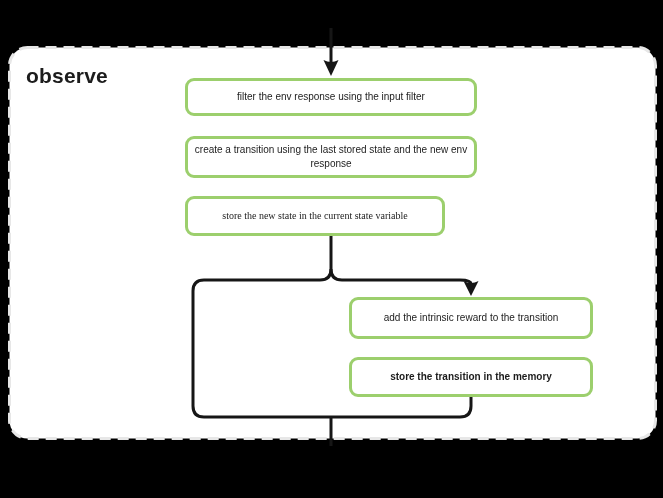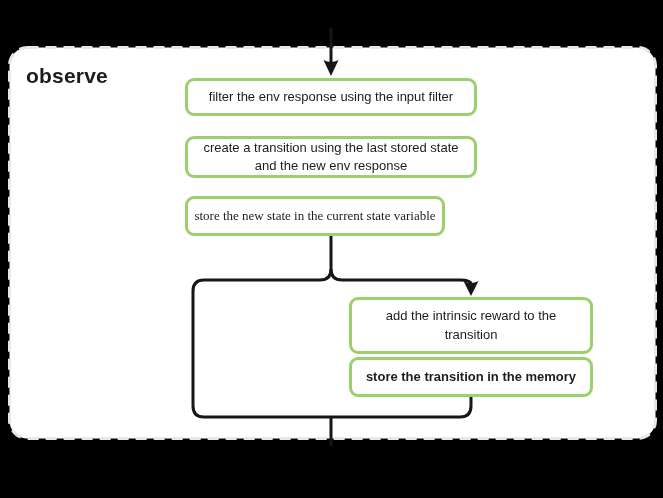--- a/index.html
+++ b/index.html
@@ -44,28 +44,28 @@
   }
   .node {
     position: absolute;
     background: var(--node-fill);
     border: 3px solid var(--node-border);
     border-radius: 9px;
     display: flex;
     align-items: center;
     justify-content: center;
     text-align: center;
-    font-size: 13px;
+    font-size: 10px;
     line-height: 1.4;
     padding: 0 6px;
   }
   .node-1 { left: 185px; top: 78px;  width: 292px; height: 38px; }
   .node-2 { left: 185px; top: 136px; width: 292px; height: 42px; }
   .node-3 { left: 185px; top: 196px; width: 260px; height: 40px; font-family: Liberation Serif, serif; }
-  .node-4 { left: 349px; top: 297px; width: 244px; height: 57px; }
+  .node-4 { left: 349px; top: 297px; width: 244px; height: 42px; }
   .node-5 { left: 349px; top: 357px; width: 244px; height: 40px; font-weight: bold; }
   .edge-label {
     position: absolute;
     left: 348px;
     top: 258px;
     font-size: 11px;
     font-weight: bold;
     white-space: nowrap;
   }
 </style>

